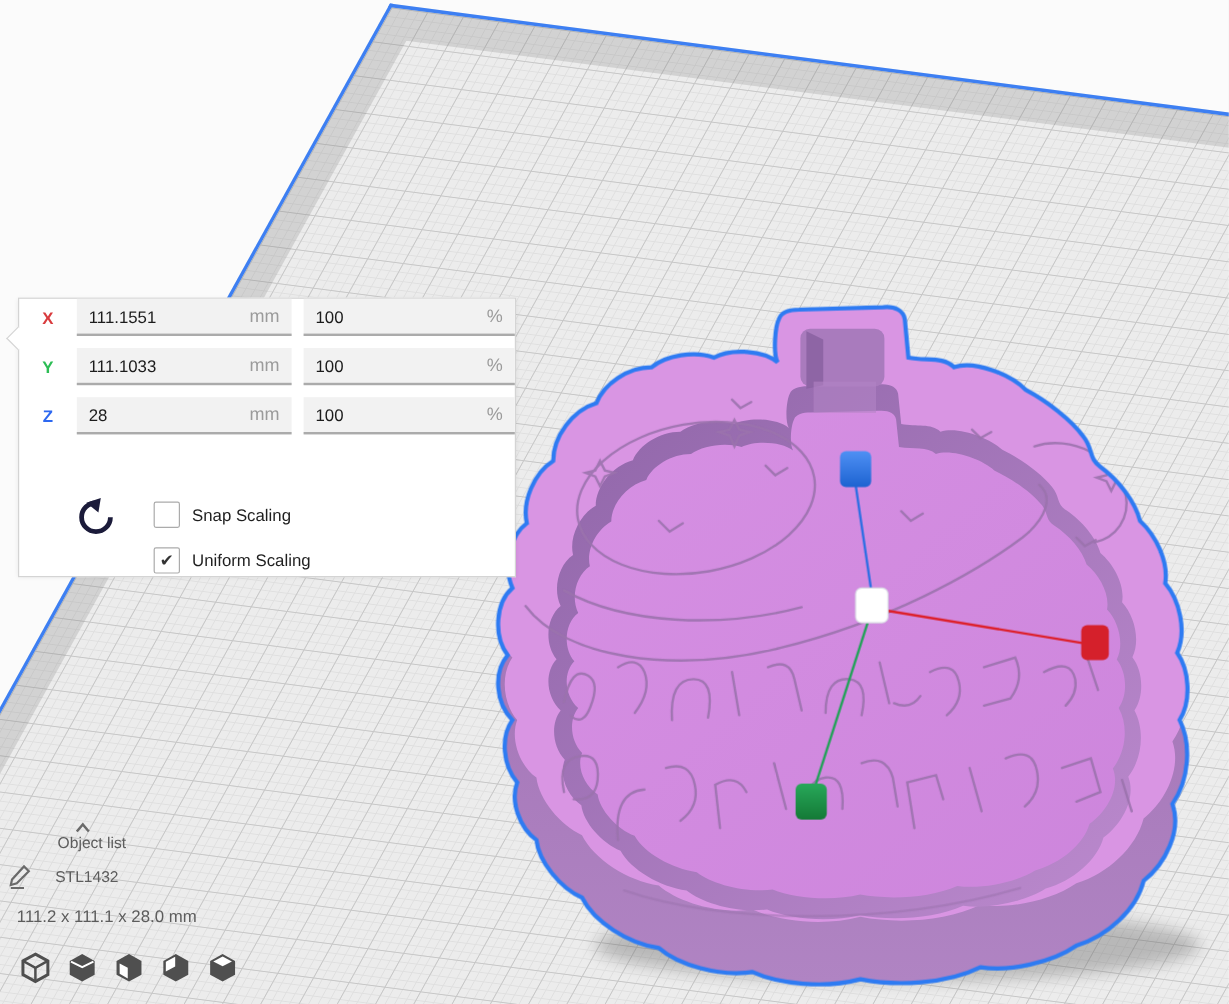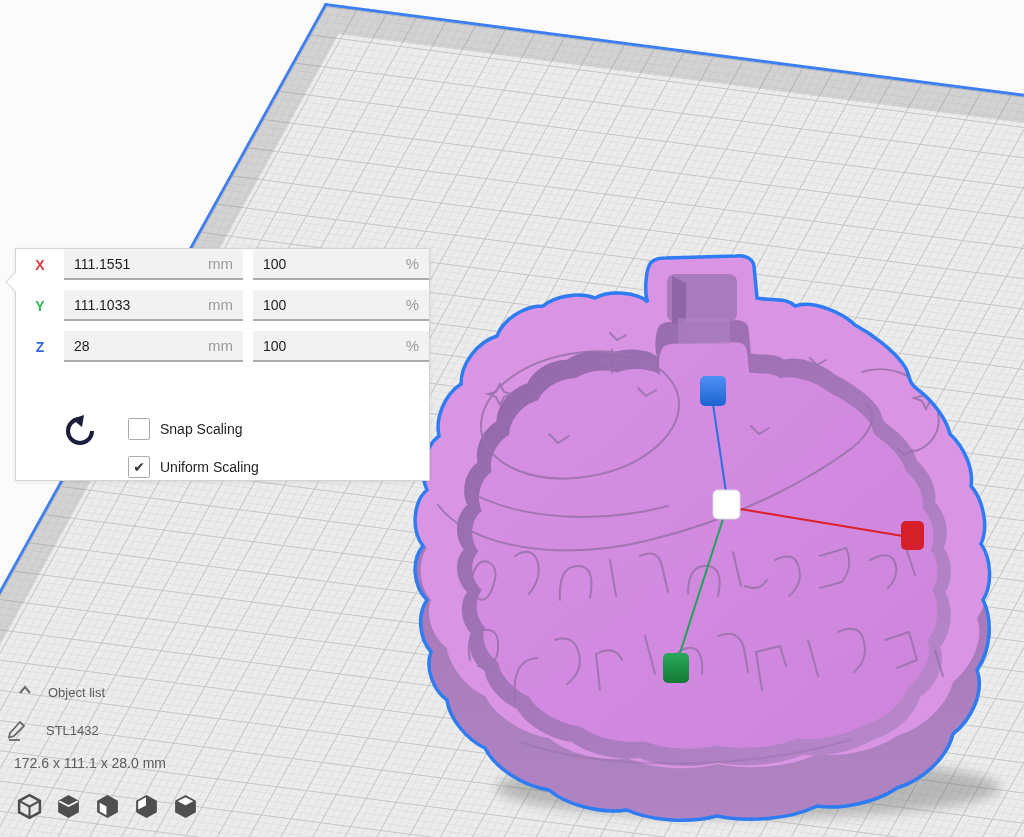--- a/index.html
+++ b/index.html
@@ -68,21 +68,21 @@
   .check-rows { position:absolute; left:112px; top:150px;margin-top:18px; }
   .check-row { display:flex; align-items:center; height:24px; margin-bottom:14px; }
   .checkbox {
     width:22px; height:22px; background:#fff; border:1px solid #ababab; border-radius:2px;
     display:flex; align-items:center; justify-content:center;
     font-size:14px; color:#333; line-height:1;
   }
   .check-label { margin-left:10px; font-size:14px; color:#1f1f1f; }
 
   
-  .obj-header { position:absolute; left:18px; top:685px; display:flex; align-items:flex-start; }
+  .obj-header { position:absolute; left:32px; top:685px; display:flex; align-items:center;flex-direction:column; }
   .obj-header .txt { margin-left:16px; font-size:13px; color:#5c5c5c; }
   .obj-item { position:absolute; left:6px; top:718px; display:flex; align-items:center; }
   .obj-item .txt { margin-left:18px; font-size:13px; color:#5c5c5c; }
   .obj-dims { position:absolute; left:14px; top:755px; font-size:14px; color:#5c5c5c; }
 
   .view-toolbar { position:absolute; left:16px; top:793px; display:flex; gap:12px; }
   .view-btn { width:27px; height:27px; background:none; border:none; padding:0; cursor:pointer; }
 </style>
 </head>
 <body>
@@ -266,21 +266,21 @@
   </div>
 
   <div class="obj-item">
     <svg width="22" height="24" viewBox="0 0 22 24">
       <path d="M4 15 L14 4 L18 8 L8 18 L3 19.5 z" fill="none" stroke="#6a6a6a" stroke-width="1.8"></path>
       <line x1="3" y1="22" x2="14" y2="22" stroke="#6a6a6a" stroke-width="1.8"></line>
     </svg>
     <span class="txt">STL1432</span>
   </div>
 
-  <div class="obj-dims">172.6 x 111.1 x 28.0 mm</div>
+  <div class="obj-dims">111.2 x 111.1 x 28.0 mm</div>
 
   <div class="view-toolbar">
     <button class="view-btn">
       <svg width="27" height="27" viewBox="0 0 26 26">
         <polygon points="13,2 23,7.5 23,18.5 13,24 3,18.5 3,7.5" fill="none" stroke="#4f4f4f" stroke-width="2.4"></polygon>
         <polyline points="3,7.5 13,13 23,7.5" fill="none" stroke="#4f4f4f" stroke-width="2"></polyline>
         <line x1="13" y1="13" x2="13" y2="24" stroke="#4f4f4f" stroke-width="2"></line>
       </svg>
     </button>
     <button class="view-btn">

